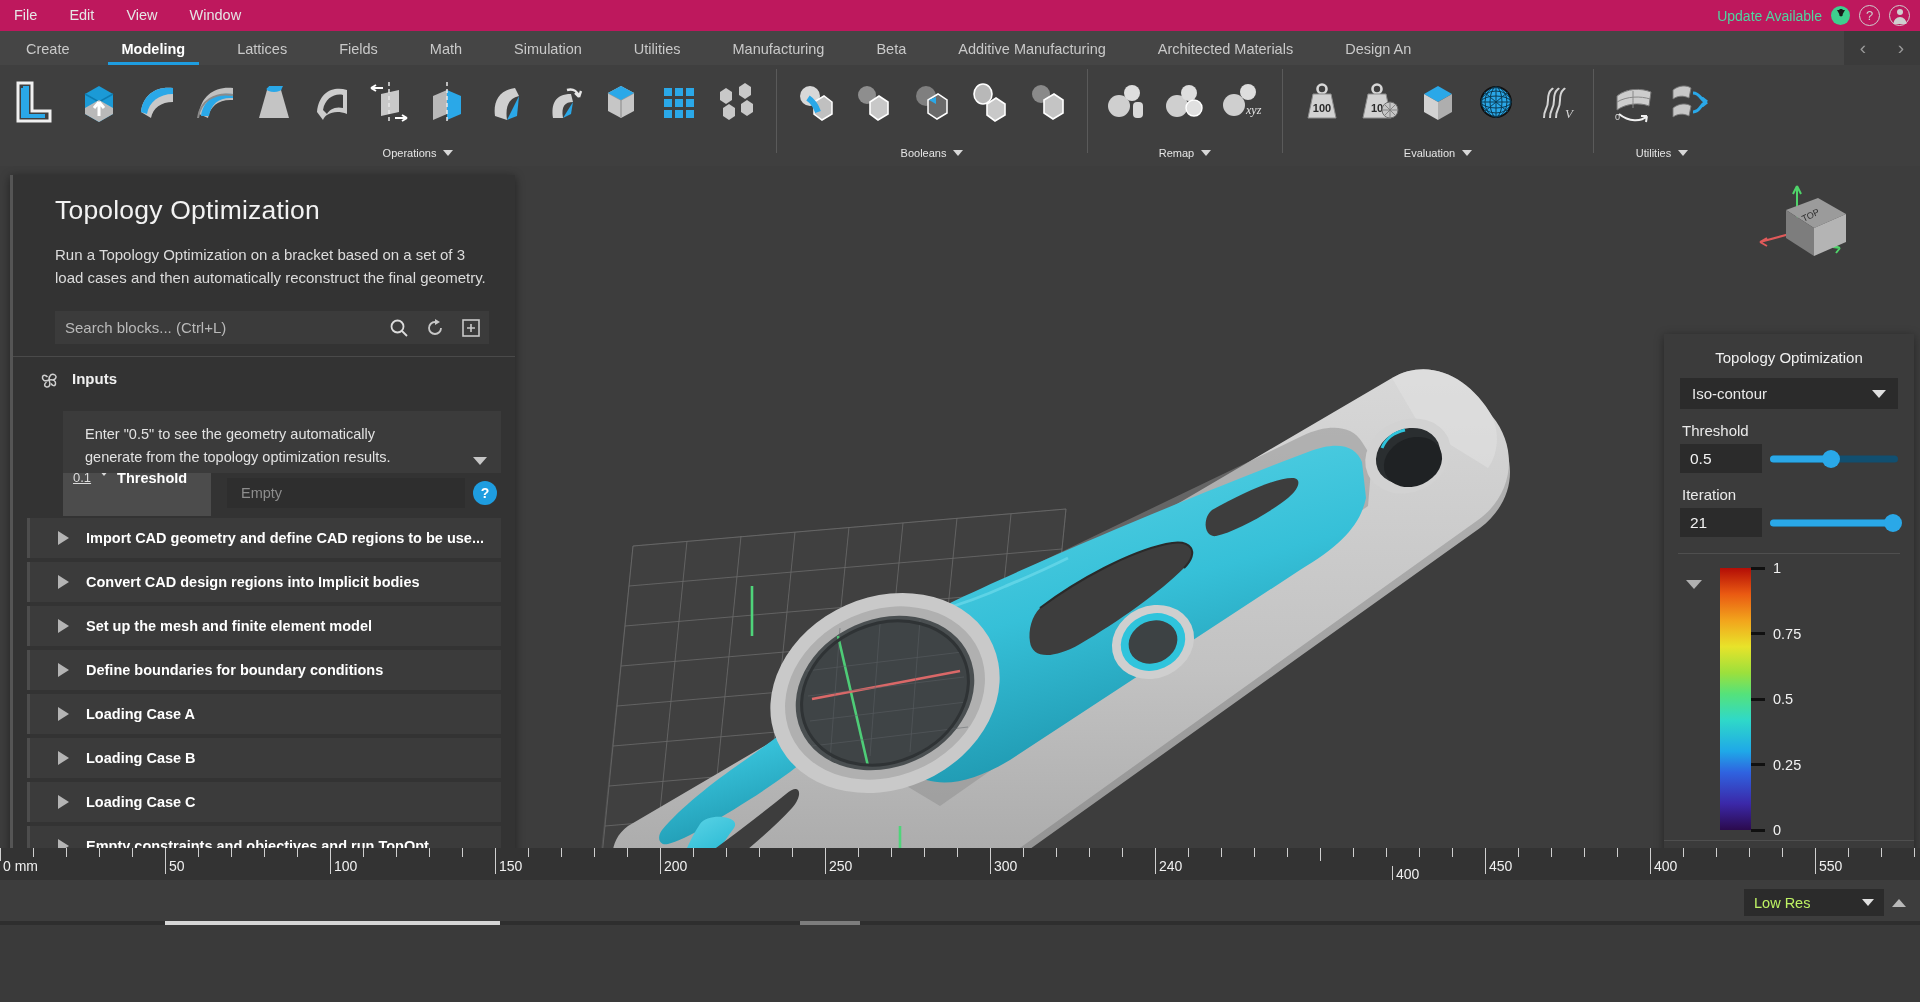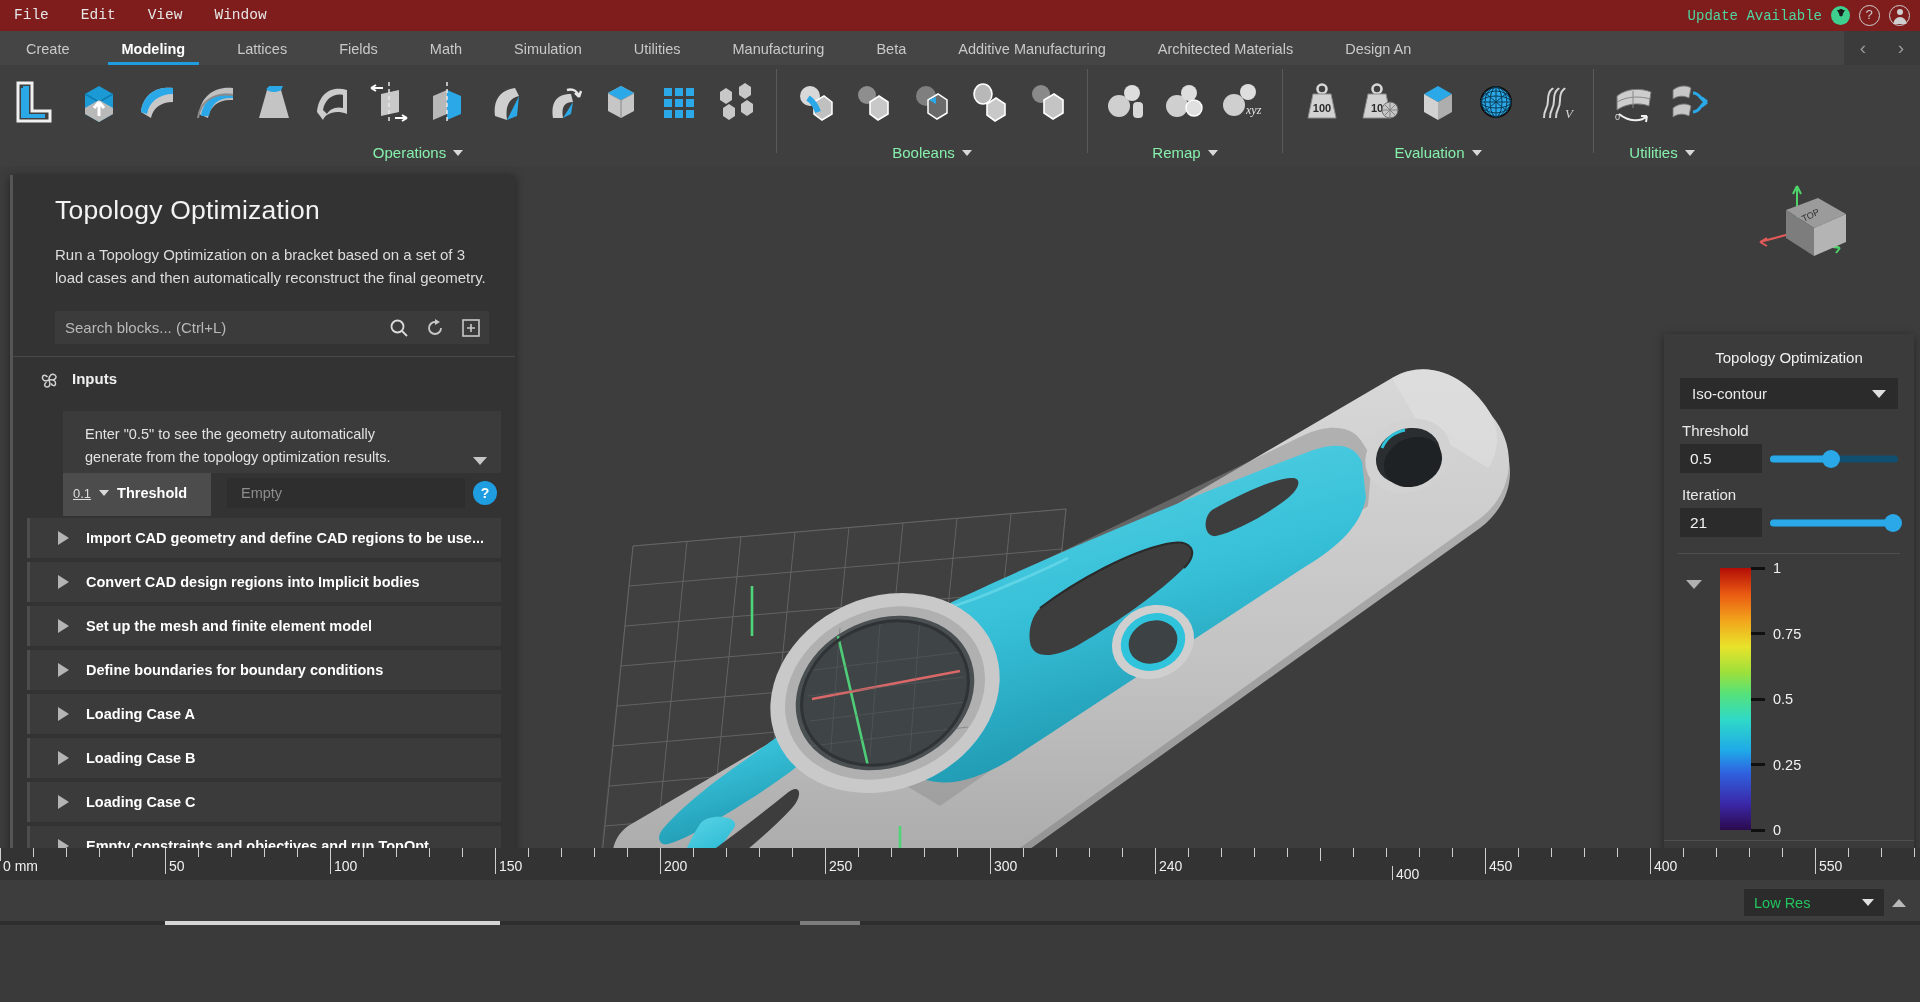--- a/index.html
+++ b/index.html
@@ -7,24 +7,23 @@
     width: 1920px; height: 1002px;
     background: #3a3a3a;
     font-family: "Liberation Sans", sans-serif;
     color: #e8e8e8;
     overflow: hidden;
   }
   #app { position: relative; width: 1920px; height: 1002px; }
 
   
   .menubar {
-    height: 31px; background: #7f1d1d;
+    height: 31px; background: #be185d;
     display: flex; align-items: center;
     position: relative;
-    font-family: Liberation Mono, monospace;
   }
   .menubar-item {
     font-size: 14.5px; color: #e6e6e6;
     padding: 0 16px; line-height: 31px; cursor: default;
   }
   .menubar-item:first-child { padding-left: 14px; }
   .menubar-right {
     position: absolute; right: 10px; top: 0; height: 31px;
     display: flex; align-items: center; gap: 9px;
   }
@@ -89,21 +88,21 @@
   
   .ribbon {
     height: 101px; background: #3f3f3f;
     display: flex; align-items: flex-start;
     position: relative; overflow: hidden;
   }
   .rgroup { position: relative; display: flex; flex-direction: column; height: 101px; }
   .rgroup-icons { display: flex; align-items: center; height: 74px; padding: 0 4px; }
   .rgroup-label {
     height: 27px; line-height: 20px; text-align: center;
-    font-size: 15px; color: #86efac;
+    font-size: 11px; color: #e5e5e5;
     display: flex; align-items: center; justify-content: center; gap: 7px;
   }
   .caret-dn {
     width: 0; height: 0;
     border-left: 5px solid transparent; border-right: 5px solid transparent;
     border-top: 6px solid #d8d8d8;
   }
   .rsep { width: 1px; background: #5a5a5a; height: 84px; margin: 4px 6px 0 6px; }
   .ticon {
     width: 56px; height: 62px; margin: 0 1px;
@@ -170,21 +169,21 @@
     position: absolute; right: 14px; bottom: 8px;
     width: 0; height: 0;
     border-left: 7px solid transparent; border-right: 7px solid transparent;
     border-top: 8px solid #c6c6c6;
   }
 
   .param-row {
     display: flex; align-items: center; margin: 5px 14px 0 50px; height: 30px;
   }
   .param-pill {
-    display: flex; align-items: center; gap: 8px;
+    display: flex; align-items: flex-start; gap: 8px;
     background: #4c4c4c; height: 46px; padding: 0 20px 0 10px; min-width: 148px;
   }
   .pill-num { font-size: 13px; color: #dcdcdc; text-decoration: underline; }
   .pill-caret {
     width: 0; height: 0;
     border-left: 5px solid transparent; border-right: 5px solid transparent;
     border-top: 6px solid #dadada;
   }
   .pill-label { font-size: 14.5px; font-weight: bold; color: #ffffff; }
   .param-input {
@@ -306,21 +305,21 @@
   .statusbar {
     position: absolute; left: 0; right: 0; bottom: 0; height: 45px;
     background: #3d3d3d; display: flex; align-items: center;
   }
   .sb-right { position: absolute; right: 8px; display: flex; align-items: center; gap: 2px; }
   .sb-select {
     width: 140px; height: 27px; background: #2b2b2b;
     display: flex; align-items: center; justify-content: space-between;
     padding: 0 10px;
   }
-  .sb-select span { font-size: 14.5px; color: #22c55e; }
+  .sb-select span { font-size: 14.5px; color: #bef264; }
   .sb-caret {
     width: 0; height: 0;
     border-left: 6px solid transparent; border-right: 6px solid transparent;
     border-top: 7px solid #e0e0e0;
   }
   .sb-up {
     width: 26px; height: 27px; display: flex; align-items: center; justify-content: center;
   }
   .sb-up::after {
     content: ""; width: 0; height: 0;

